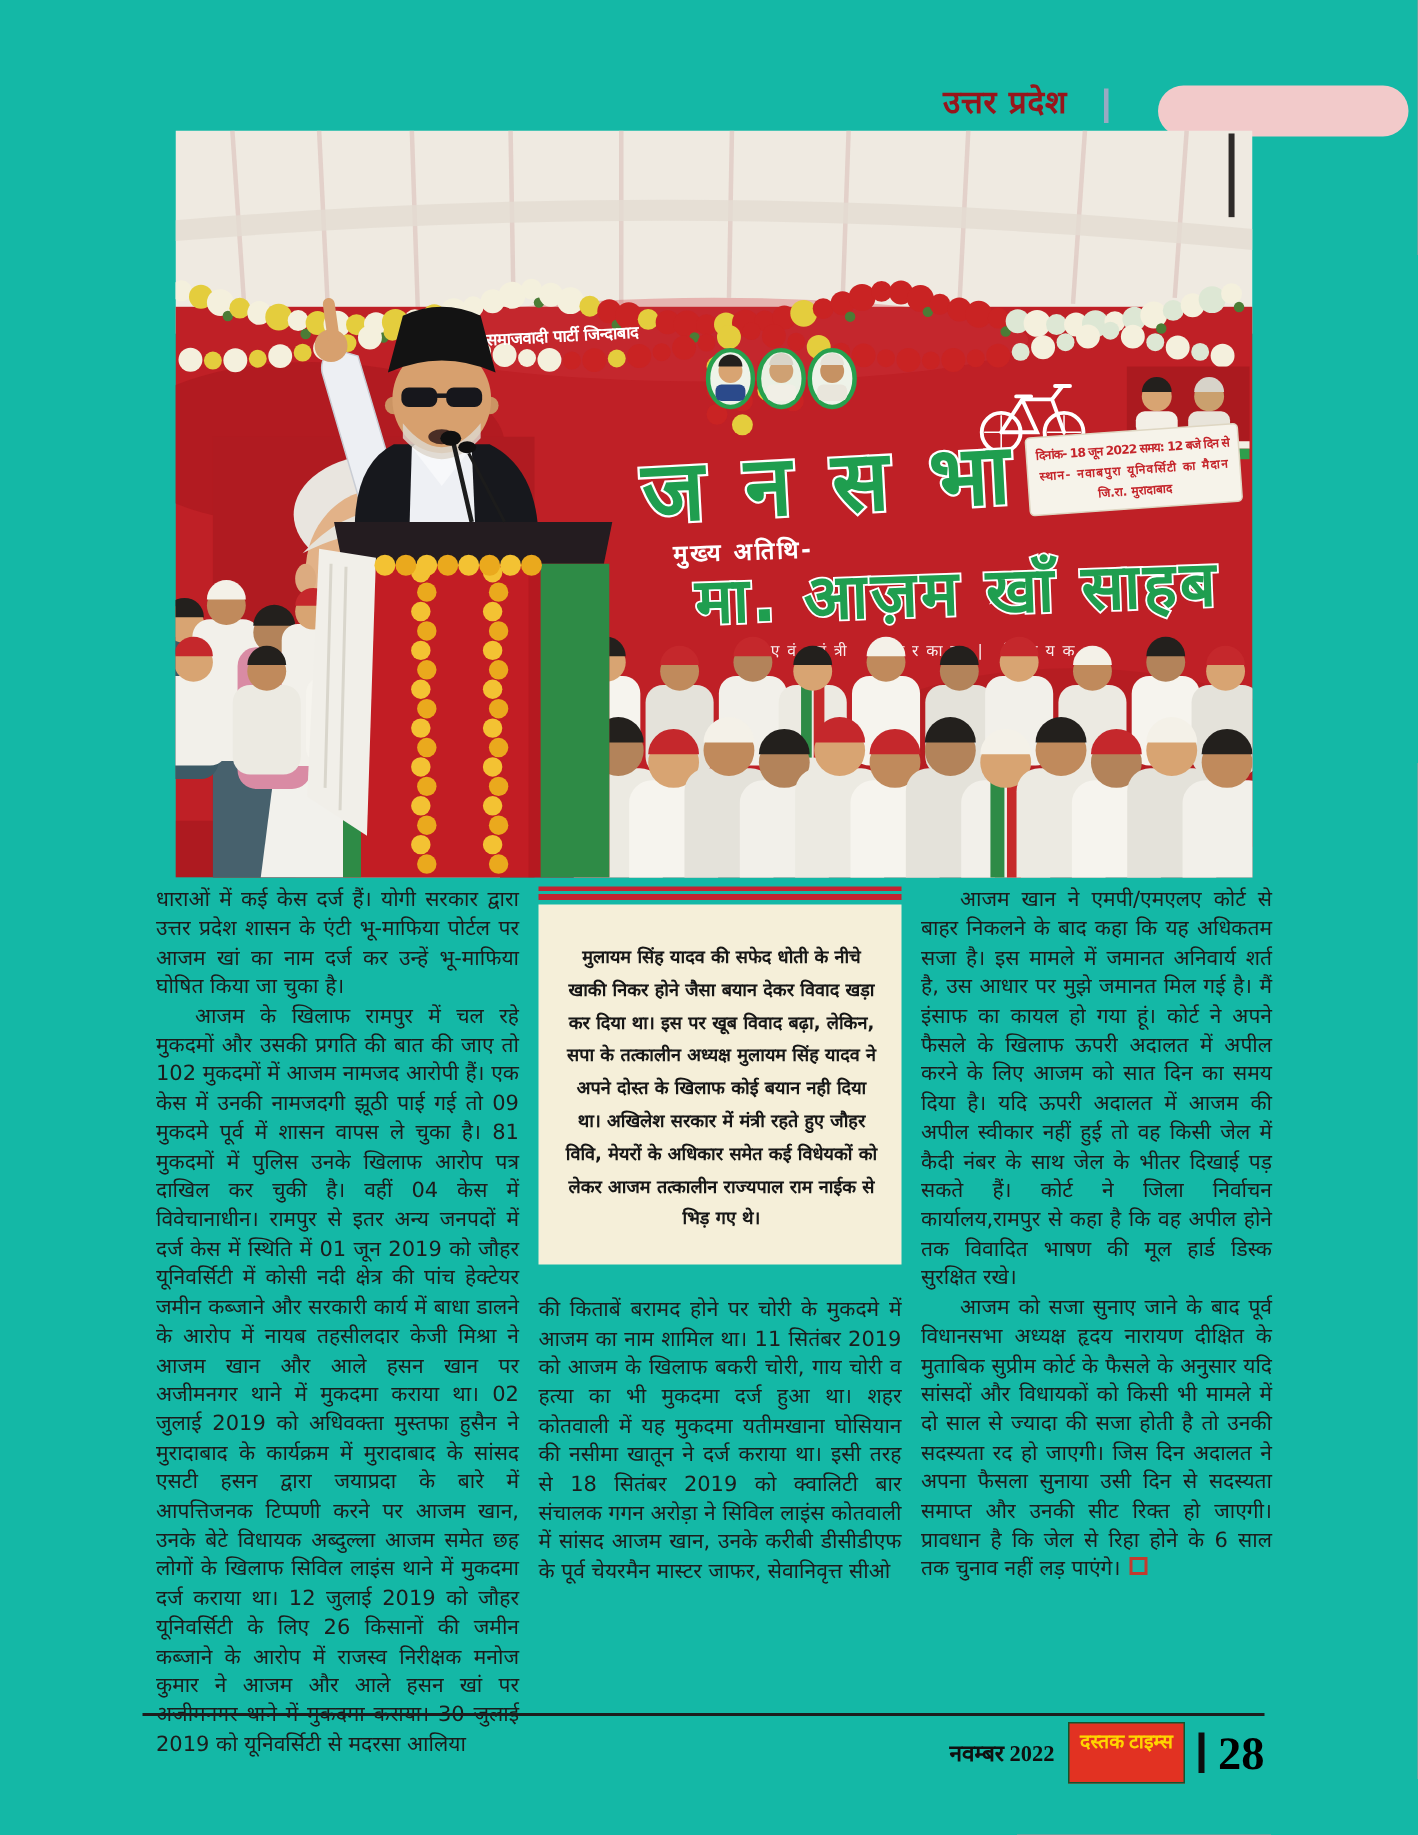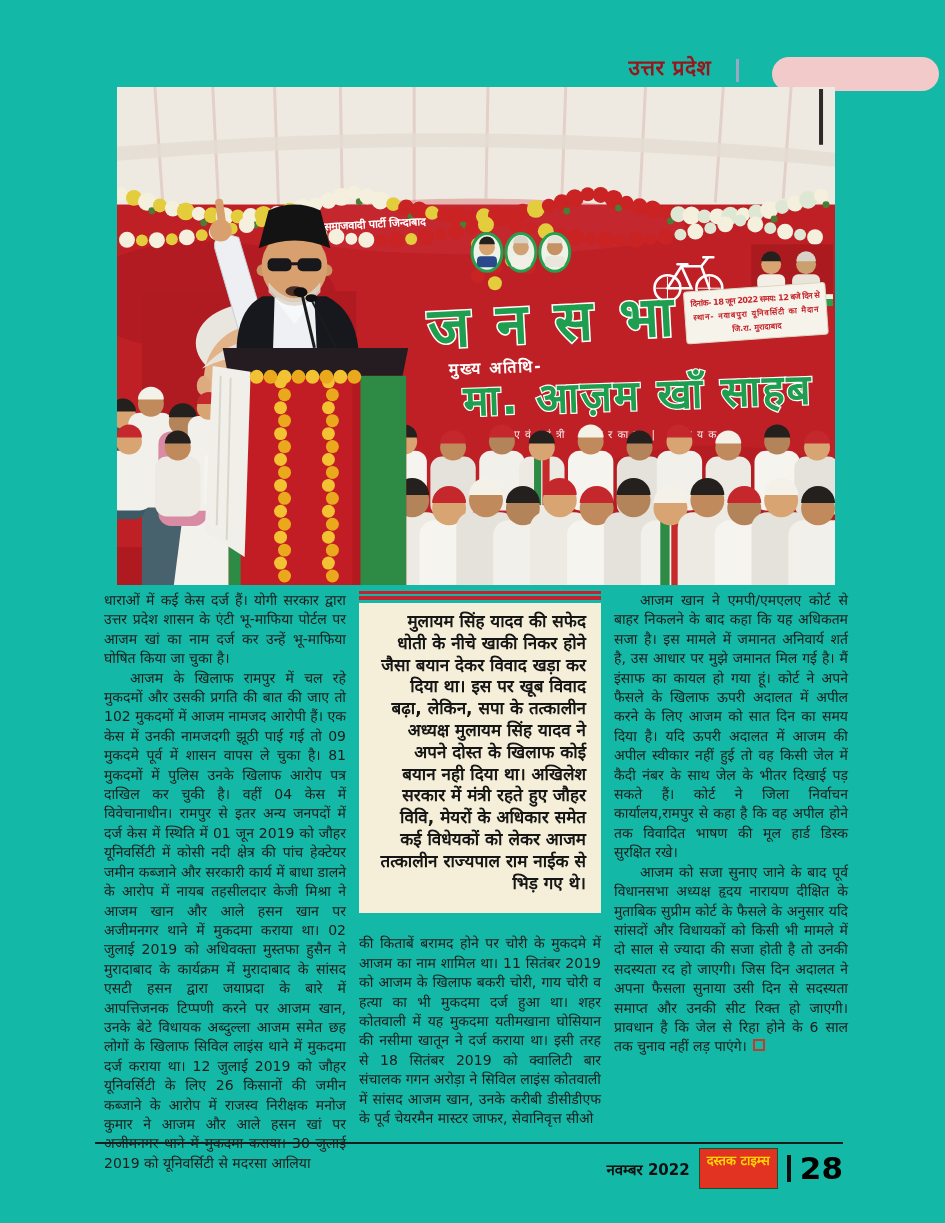--- a/index.html
+++ b/index.html
@@ -16,27 +16,27 @@
   
   .article{position:absolute;left:86px;top:591px;width:744px;display:flex;gap:13px;margin-left:18px;}
   .col{width:242px;font-size:14px;line-height:19.4px;text-align:justify;color:#1c1c1c;}
   .col-3{width:234px;}
   .col p{margin:0;}
   .col p.indent{text-indent:26px;}
   
   .pull-quote-wrap{margin-bottom:21px;}
   .rule-a{height:2.5px;background:#c32330;}
   .rule-b{height:4px;background:#c32330;margin-top:2.5px;}
-  .pull-quote{background:#f5efd9;margin-top:3px;padding:8px 15px 19px 17px;
-        font-size:17px;line-height:21.8px;font-weight:bold;color:#161616;text-align:right;}
+  .pull-quote{background:#f5efd9;margin-top:3px;padding:25px 15px 19px 17px;
+        font-size:12px;line-height:21.8px;font-weight:bold;color:#161616;text-align:center;}
   .endmark{display:inline-block;width:8px;height:8px;border:2px solid #c23b2e;margin-left:6px;}
   
   .footer-rule{position:absolute;left:95px;top:1142px;width:748px;height:2px;background:#1d1d1d;}
   .footer{position:absolute;left:95px;top:1148px;width:748px;display:flex;
-        justify-content:flex-end;align-items:center;gap:9px;}
+        justify-content:flex-end;align-items:center;gap:9px;font-family:Liberation Serif, serif;}
   .issue{font-weight:bold;font-size:15px;color:#101010;}
   .mag-logo{background:#e23222;color:#ffd400;font-weight:bold;font-size:13px;
         padding:2px 7px 19px;border:1px solid #14532d;white-space:nowrap;}
   .foot-bar{width:4px;height:27px;background:#0d0d0d;}
   .pageno{font-size:31px;font-weight:800;color:#000;line-height:1;}
 </style>
 </head>
 <body>
 
 <div class="page">

